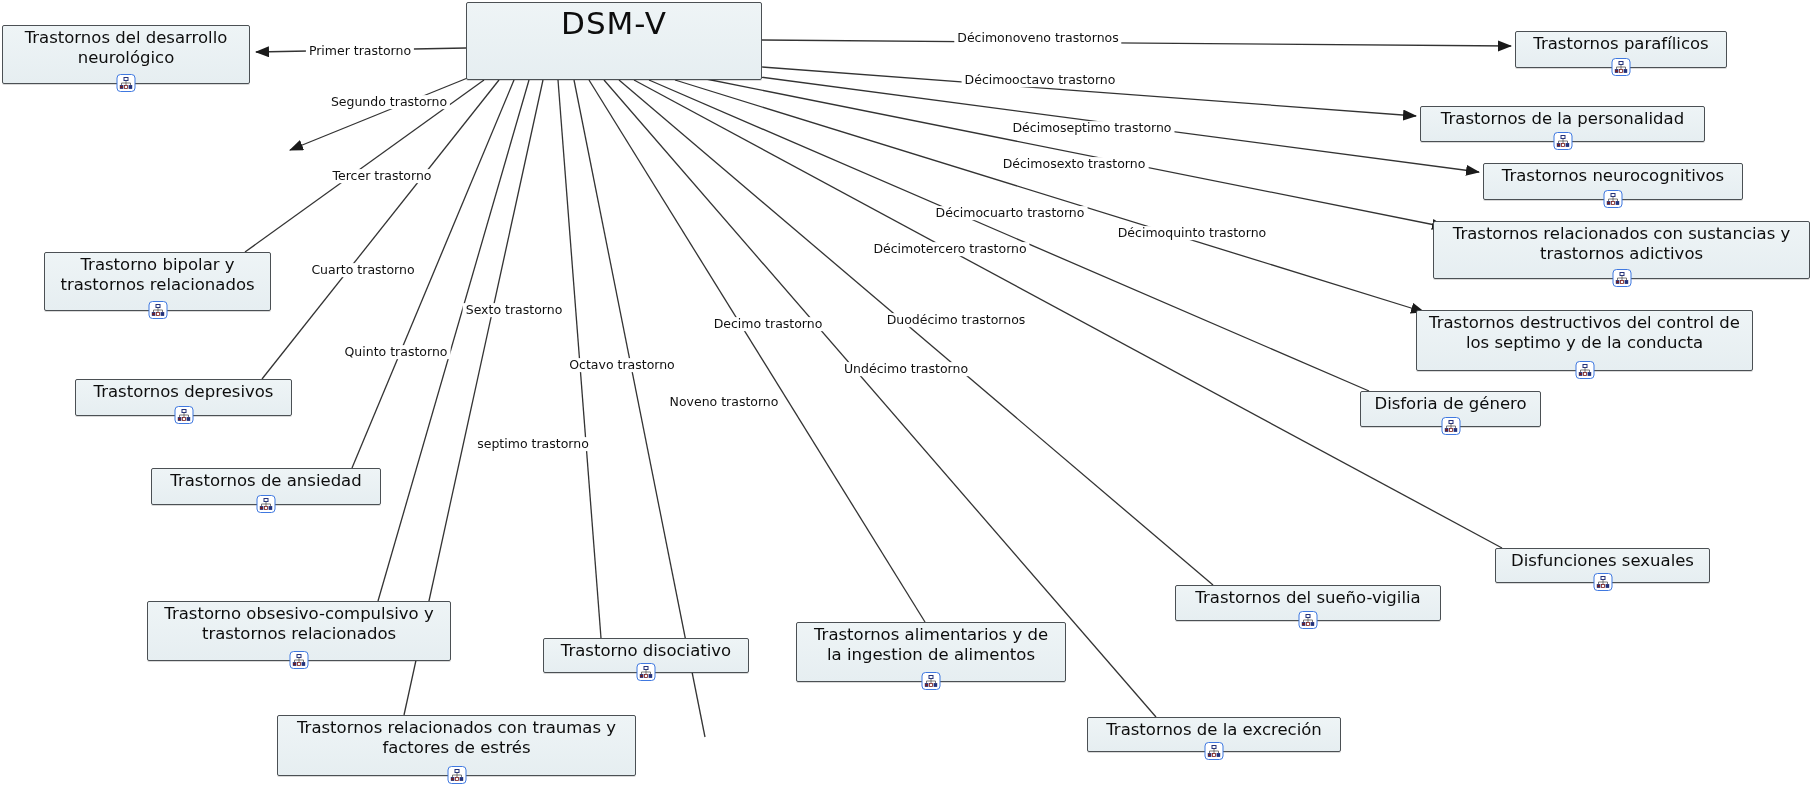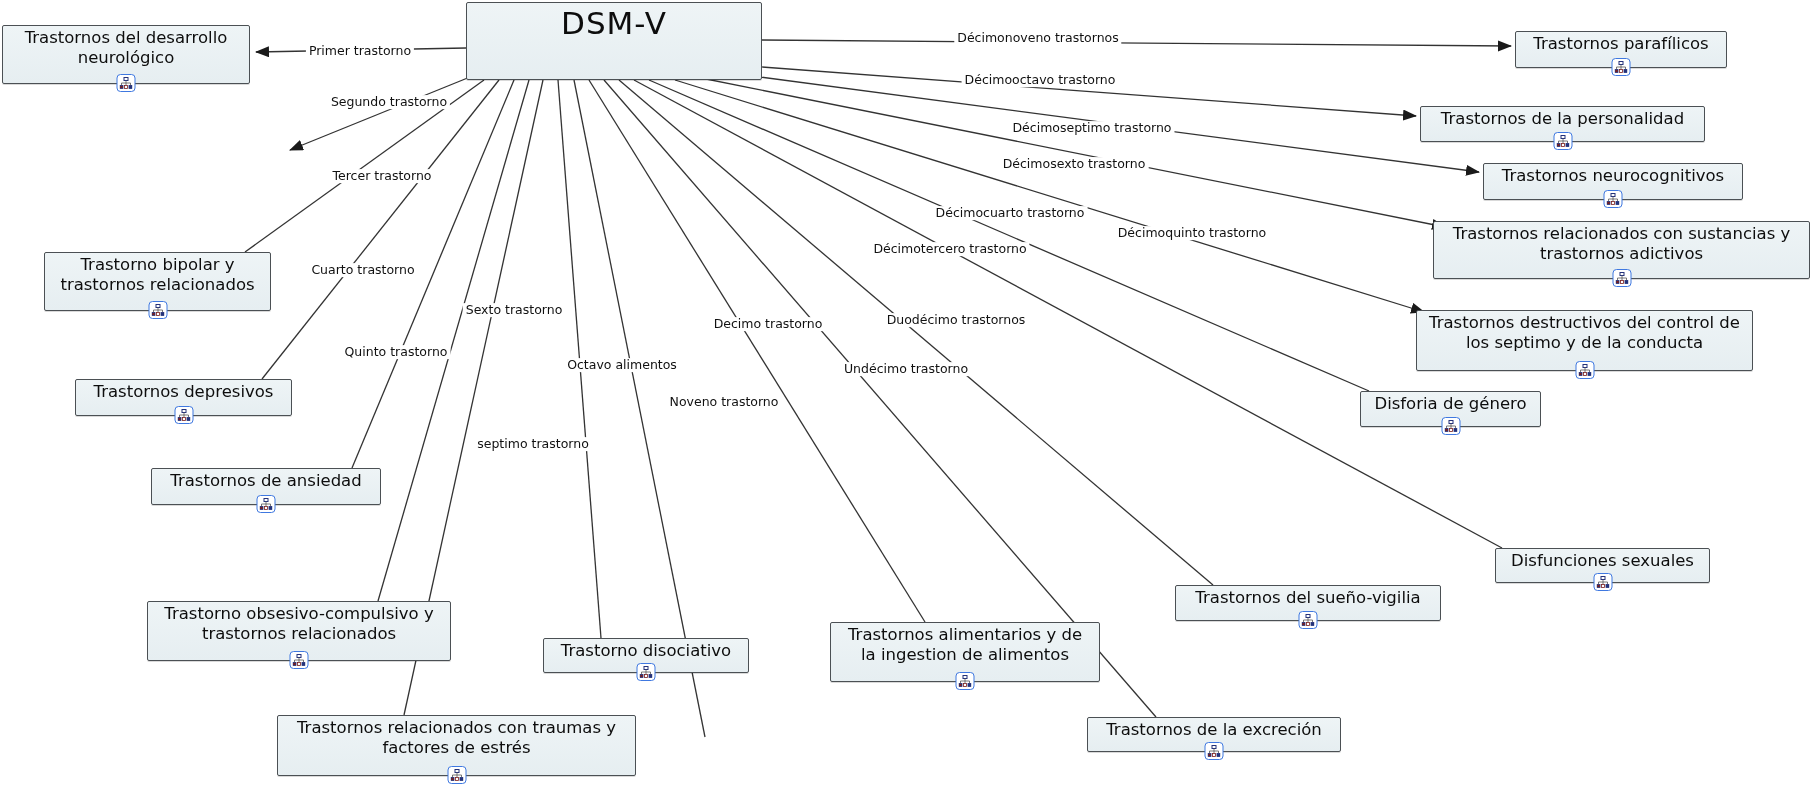--- a/index.html
+++ b/index.html
@@ -70,21 +70,21 @@
     <line x1="762" y1="40" x2="1511" y2="46" marker-end="url(#arrow)"></line>
   </svg>
 
   <span class="edge-label" style="left:360px;top:51px">Primer trastorno</span>
   <span class="edge-label" style="left:389px;top:102px">Segundo trastorno</span>
   <span class="edge-label" style="left:382px;top:176px">Tercer trastorno</span>
   <span class="edge-label" style="left:363px;top:270px">Cuarto trastorno</span>
   <span class="edge-label" style="left:396px;top:352px">Quinto trastorno</span>
   <span class="edge-label" style="left:514px;top:310px">Sexto trastorno</span>
   <span class="edge-label" style="left:533px;top:444px">septimo trastorno</span>
-  <span class="edge-label" style="left:622px;top:365px">Octavo alimentos</span>
+  <span class="edge-label" style="left:622px;top:365px">Octavo trastorno</span>
   <span class="edge-label" style="left:724px;top:402px">Noveno trastorno</span>
   <span class="edge-label" style="left:768px;top:324px">Decimo trastorno</span>
   <span class="edge-label" style="left:906px;top:369px">Undécimo trastorno</span>
   <span class="edge-label" style="left:956px;top:320px">Duodécimo trastornos</span>
   <span class="edge-label" style="left:950px;top:249px">Décimotercero trastorno</span>
   <span class="edge-label" style="left:1010px;top:213px">Décimocuarto trastorno</span>
   <span class="edge-label" style="left:1192px;top:233px">Décimoquinto trastorno</span>
   <span class="edge-label" style="left:1074px;top:164px">Décimosexto trastorno</span>
   <span class="edge-label" style="left:1092px;top:128px">Décimoseptimo trastorno</span>
   <span class="edge-label" style="left:1040px;top:80px">Décimooctavo trastorno</span>
@@ -208,21 +208,21 @@
           <line x1="6.5" y1="6" x2="6.5" y2="8.5" stroke="#555" stroke-width="0.8"></line>
           <line x1="11" y1="6" x2="11" y2="8.5" stroke="#555" stroke-width="0.8"></line>
           <rect x="0.5" y="8.5" width="3" height="3" fill="#7a1f1f" stroke="#24327a" stroke-width="0.8"></rect>
           <rect x="5" y="8.5" width="3" height="3" fill="#fff" stroke="#7a1f1f" stroke-width="0.8"></rect>
           <rect x="9.5" y="8.5" width="3" height="3" fill="#24327a" stroke="#24327a" stroke-width="0.8"></rect>
         </svg>
       </span>
   </div>
 
 
-  <div class="node" style="left:830px;top:622px;width:270px;height:60px">
+  <div class="node" style="left:796px;top:622px;width:270px;height:60px">
     <span class="node-label">Trastornos alimentarios y de la ingestion de alimentos</span>
     <span class="cmap-icon">
         <svg width="13" height="12" viewBox="0 0 13 12">
           <rect x="4.5" y="0.5" width="4" height="3" fill="#fff" stroke="#24327a"></rect>
           <line x1="6.5" y1="3.5" x2="6.5" y2="6" stroke="#555" stroke-width="0.8"></line>
           <line x1="2" y1="6" x2="11" y2="6" stroke="#555" stroke-width="0.8"></line>
           <line x1="2" y1="6" x2="2" y2="8.5" stroke="#555" stroke-width="0.8"></line>
           <line x1="6.5" y1="6" x2="6.5" y2="8.5" stroke="#555" stroke-width="0.8"></line>
           <line x1="11" y1="6" x2="11" y2="8.5" stroke="#555" stroke-width="0.8"></line>
           <rect x="0.5" y="8.5" width="3" height="3" fill="#7a1f1f" stroke="#24327a" stroke-width="0.8"></rect>

